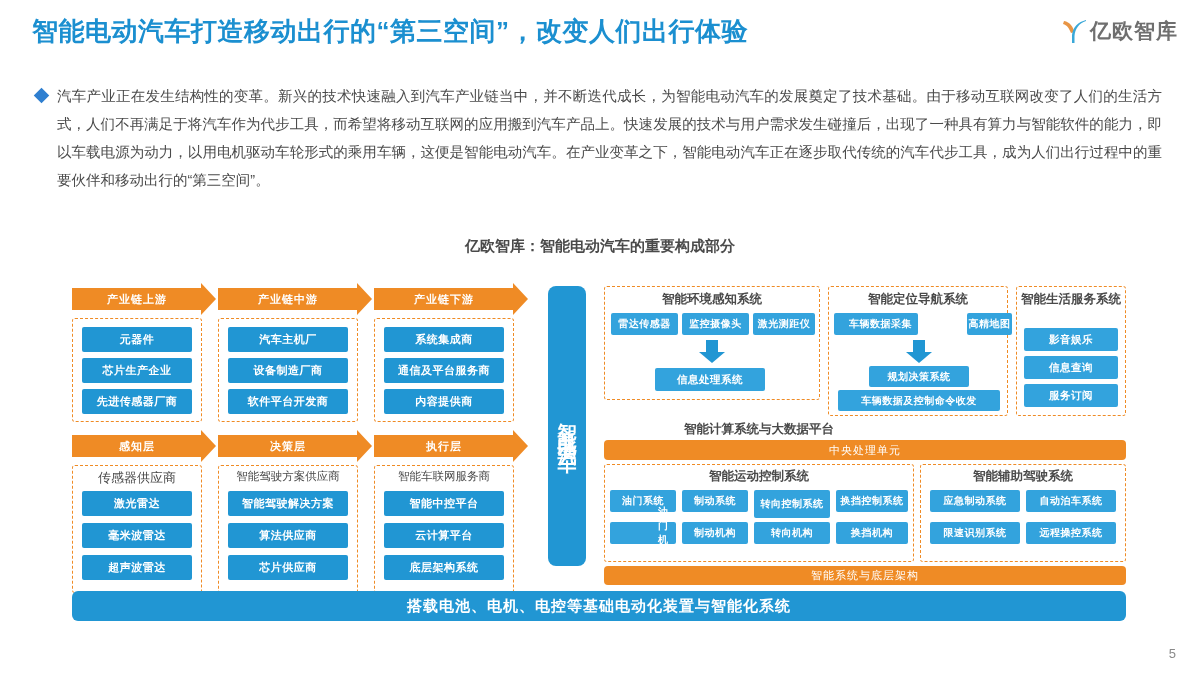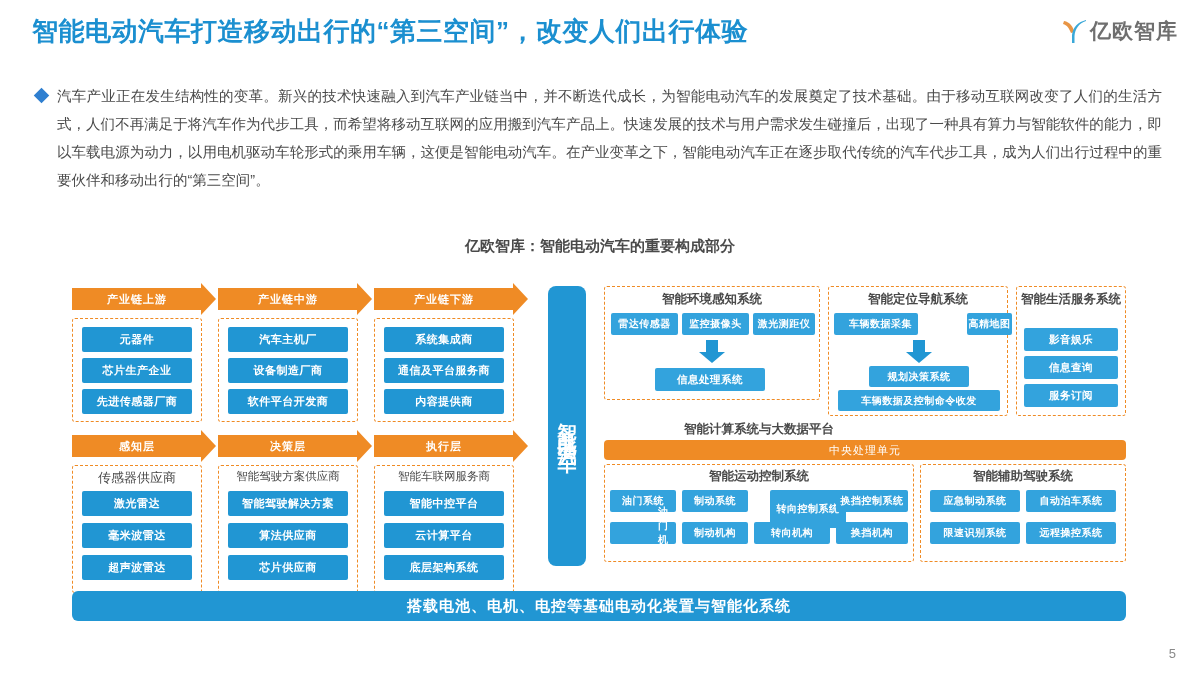--- a/index.html
+++ b/index.html
@@ -220,35 +220,36 @@
       <div class="grouplabel" style="text-align:center;">智能计算系统与大数据平台</div>
     </div>
     <div class="orangebar" style="left:604px; top:162px; width:522px; height:20px;">中央处理单元</div>
 
     <div class="dashcol" style="left:604px; top:186px; width:310px; height:98px;"></div>
     <div style="position:absolute; left:604px; top:190px; width:310px;">
       <div class="grouplabel">智能运动控制系统</div>
     </div>
     <div class="bbox lite" style="left:610px; top:212px; width:66px; height:22px; font-size:10px;">油门系统</div>
     <div class="bbox lite" style="left:682px; top:212px; width:66px; height:22px; font-size:10px;">制动系统</div>
-    <div class="bbox lite" style="left:770px; top:212px; width:76px; height:38px; font-size:10px;">转向控制系统</div>
+    <div class="bbox lite" style="left:754px; top:212px; width:76px; height:28px; font-size:10px;">转向控制系统</div>
     <div class="bbox lite" style="left:836px; top:212px; width:72px; height:22px; font-size:10px;">换挡控制系统</div>
 
     <div class="bbox lite" style="left:610px; top:244px; width:66px; height:22px; font-size:10px;padding-left:48px;">油门机构</div>
     <div class="bbox lite" style="left:682px; top:244px; width:66px; height:22px; font-size:10px;">制动机构</div>
     <div class="bbox lite" style="left:754px; top:244px; width:76px; height:22px; font-size:10px;">转向机构</div>
     <div class="bbox lite" style="left:836px; top:244px; width:72px; height:22px; font-size:10px;">换挡机构</div>
 
     <div class="dashcol" style="left:920px; top:186px; width:206px; height:98px;"></div>
     <div style="position:absolute; left:920px; top:190px; width:206px;">
       <div class="grouplabel">智能辅助驾驶系统</div>
     </div>
     <div class="bbox lite" style="left:930px; top:212px; width:90px; height:22px; font-size:10px;">应急制动系统</div>
     <div class="bbox lite" style="left:1026px; top:212px; width:90px; height:22px; font-size:10px;">自动泊车系统</div>
     <div class="bbox lite" style="left:930px; top:244px; width:90px; height:22px; font-size:10px;">限速识别系统</div>
     <div class="bbox lite" style="left:1026px; top:244px; width:90px; height:22px; font-size:10px;">远程操控系统</div>
 
+    <div class="orangebar" style="left:604px; top:288px; width:522px; height:19px;">智能系统与底层架构</div>
 
     <div class="bluebar" style="left:72px; top:313px; width:1054px; height:30px;">搭载电池、电机、电控等基础电动化装置与智能化系统</div>
   </div>
 
   <div class="pagenum">5</div>
 </div>
 
 </body></html>

